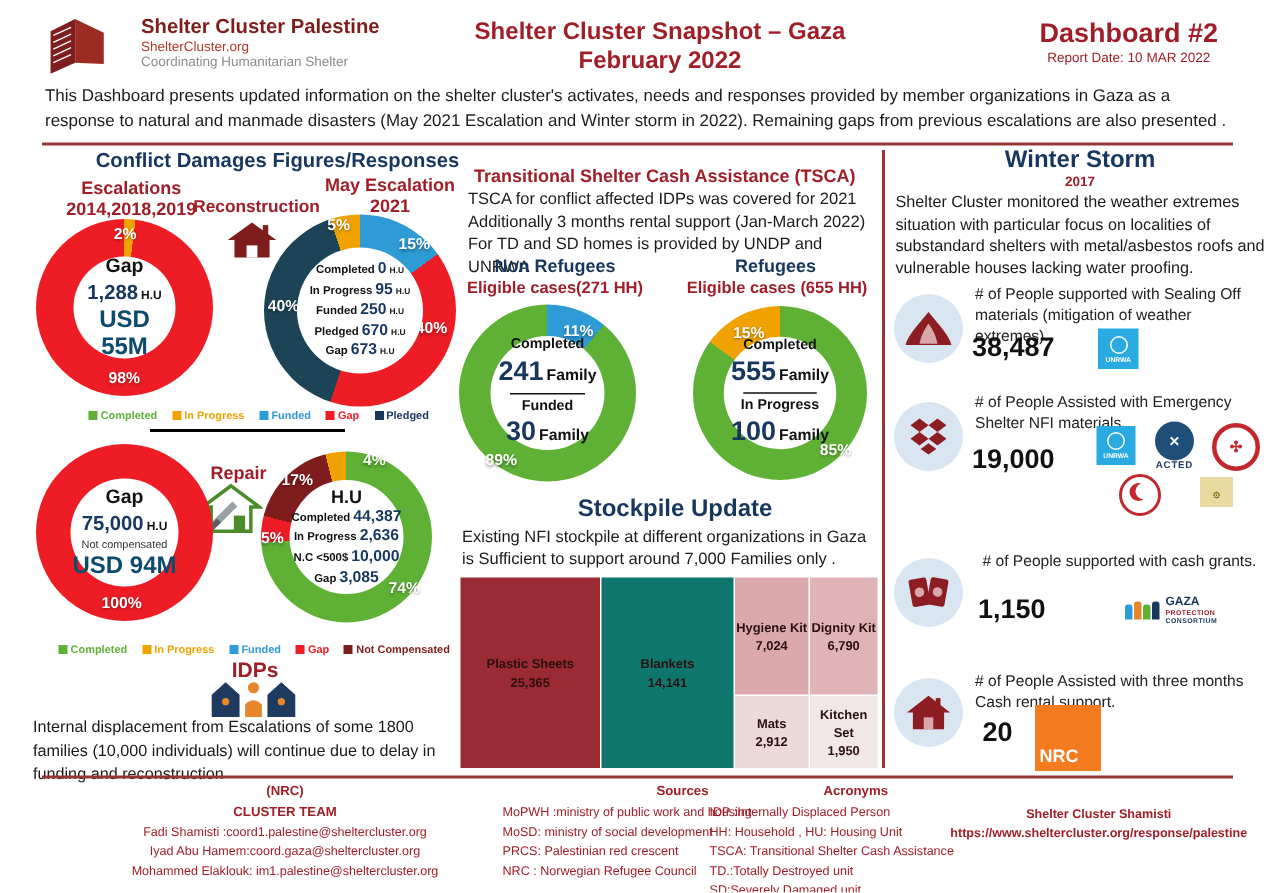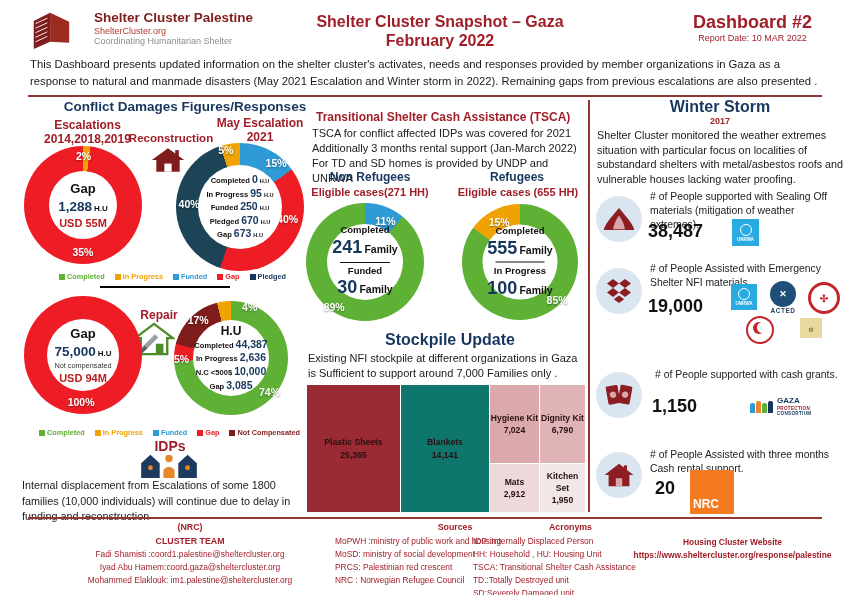--- a/index.html
+++ b/index.html
@@ -33,21 +33,21 @@
   .pct{position:absolute;color:#fff;font-weight:bold;font-size:10.5px;
        text-shadow:0 1px 2px rgba(0,0,0,.4);}
   .crow{display:flex;align-items:baseline;gap:2px;line-height:1.3;justify-content:center;}
   .cl{font-size:7.6px;font-weight:bold;color:#111;}
   .cv{font-size:10.5px;font-weight:bold;color:#17375E;}
   .cu{font-size:5.6px;font-weight:bold;color:#111;}
   .big-l{font-size:13px;font-weight:bold;color:#111;line-height:1.3;}
   .big-v{font-size:13.5px;font-weight:bold;color:#17375E;}
   .big-u{font-size:8px;font-weight:bold;color:#111;}
   .note{font-size:7.3px;color:#333;}
-  .usd{font-size:11px;font-weight:bold;color:#b91c1c;margin-top:2px;}
+  .usd{font-size:16px;font-weight:bold;color:#0c4a6e;margin-top:2px;}
   .fam-l{font-size:9.5px;font-weight:bold;color:#111;line-height:1.25;}
   .fam-v{font-size:18px;font-weight:bold;color:#17375E;}
   .fam-u{font-size:10.5px;font-weight:bold;color:#111;}
   .cdiv{width:66%;height:1px;background:#111;margin:2px 0;}
 
   
   .legend{position:absolute;display:flex;justify-content:center;gap:10px;}
   .litem{display:flex;align-items:center;gap:2px;font-size:7.3px;font-weight:bold;}
   .lsw{width:6px;height:6px;display:inline-block;}
 
@@ -135,21 +135,21 @@
     </svg>
   </div>
 
   <div class="abs ctr sub-red" style="left:205px;top:116px;width:110px;font-size:12px;line-height:1.2;">
     <div>May Escalation</div>
     <div>2021</div>
   </div>
 
   <div class="donut" style="left: 24px; top: 146px; width: 118px; height: 118px; background: conic-gradient(rgb(240, 162, 2) 0%, rgb(240, 162, 2) 2%, rgb(238, 28, 37) 2%, rgb(238, 28, 37) 100%);">
     <span class="pct" style="left:44%;top:3.5%;">2%</span>
-    <span class="pct" style="left:41%;bottom:5%;">35%</span>
+    <span class="pct" style="left:41%;bottom:5%;">98%</span>
     <div class="hole" style="width:68px;height:68px;">
       <div class="big-l">Gap</div>
       <div class="crow">
           <span class="big-v">1,288</span>
         <span class="big-u">H.U</span>
         </div>
       <div class="usd">USD 55M</div>
     </div>
   </div>
 
@@ -484,17 +484,17 @@
   <div class="fcol" style="left:473px;top:521px;width:195px;">
     <div class="ftitle">Acronyms</div>
     <div>IDP :Internally Displaced Person</div>
     <div>HH: Household , HU: Housing Unit</div>
     <div>TSCA: Transitional Shelter Cash Assistance</div>
     <div>TD.:Totally Destroyed unit</div>
     <div>SD:Severely Damaged unit</div>
   </div>
 
   <div class="fcol ctr bold" style="left:630px;top:536px;width:205px;">
-    <div>Housing Cluster Website</div>
+    <div>Shelter Cluster Shamisti</div>
     <div>https://www.sheltercluster.org/response/palestine</div>
   </div>
 
 </div>
 
 </body></html>

